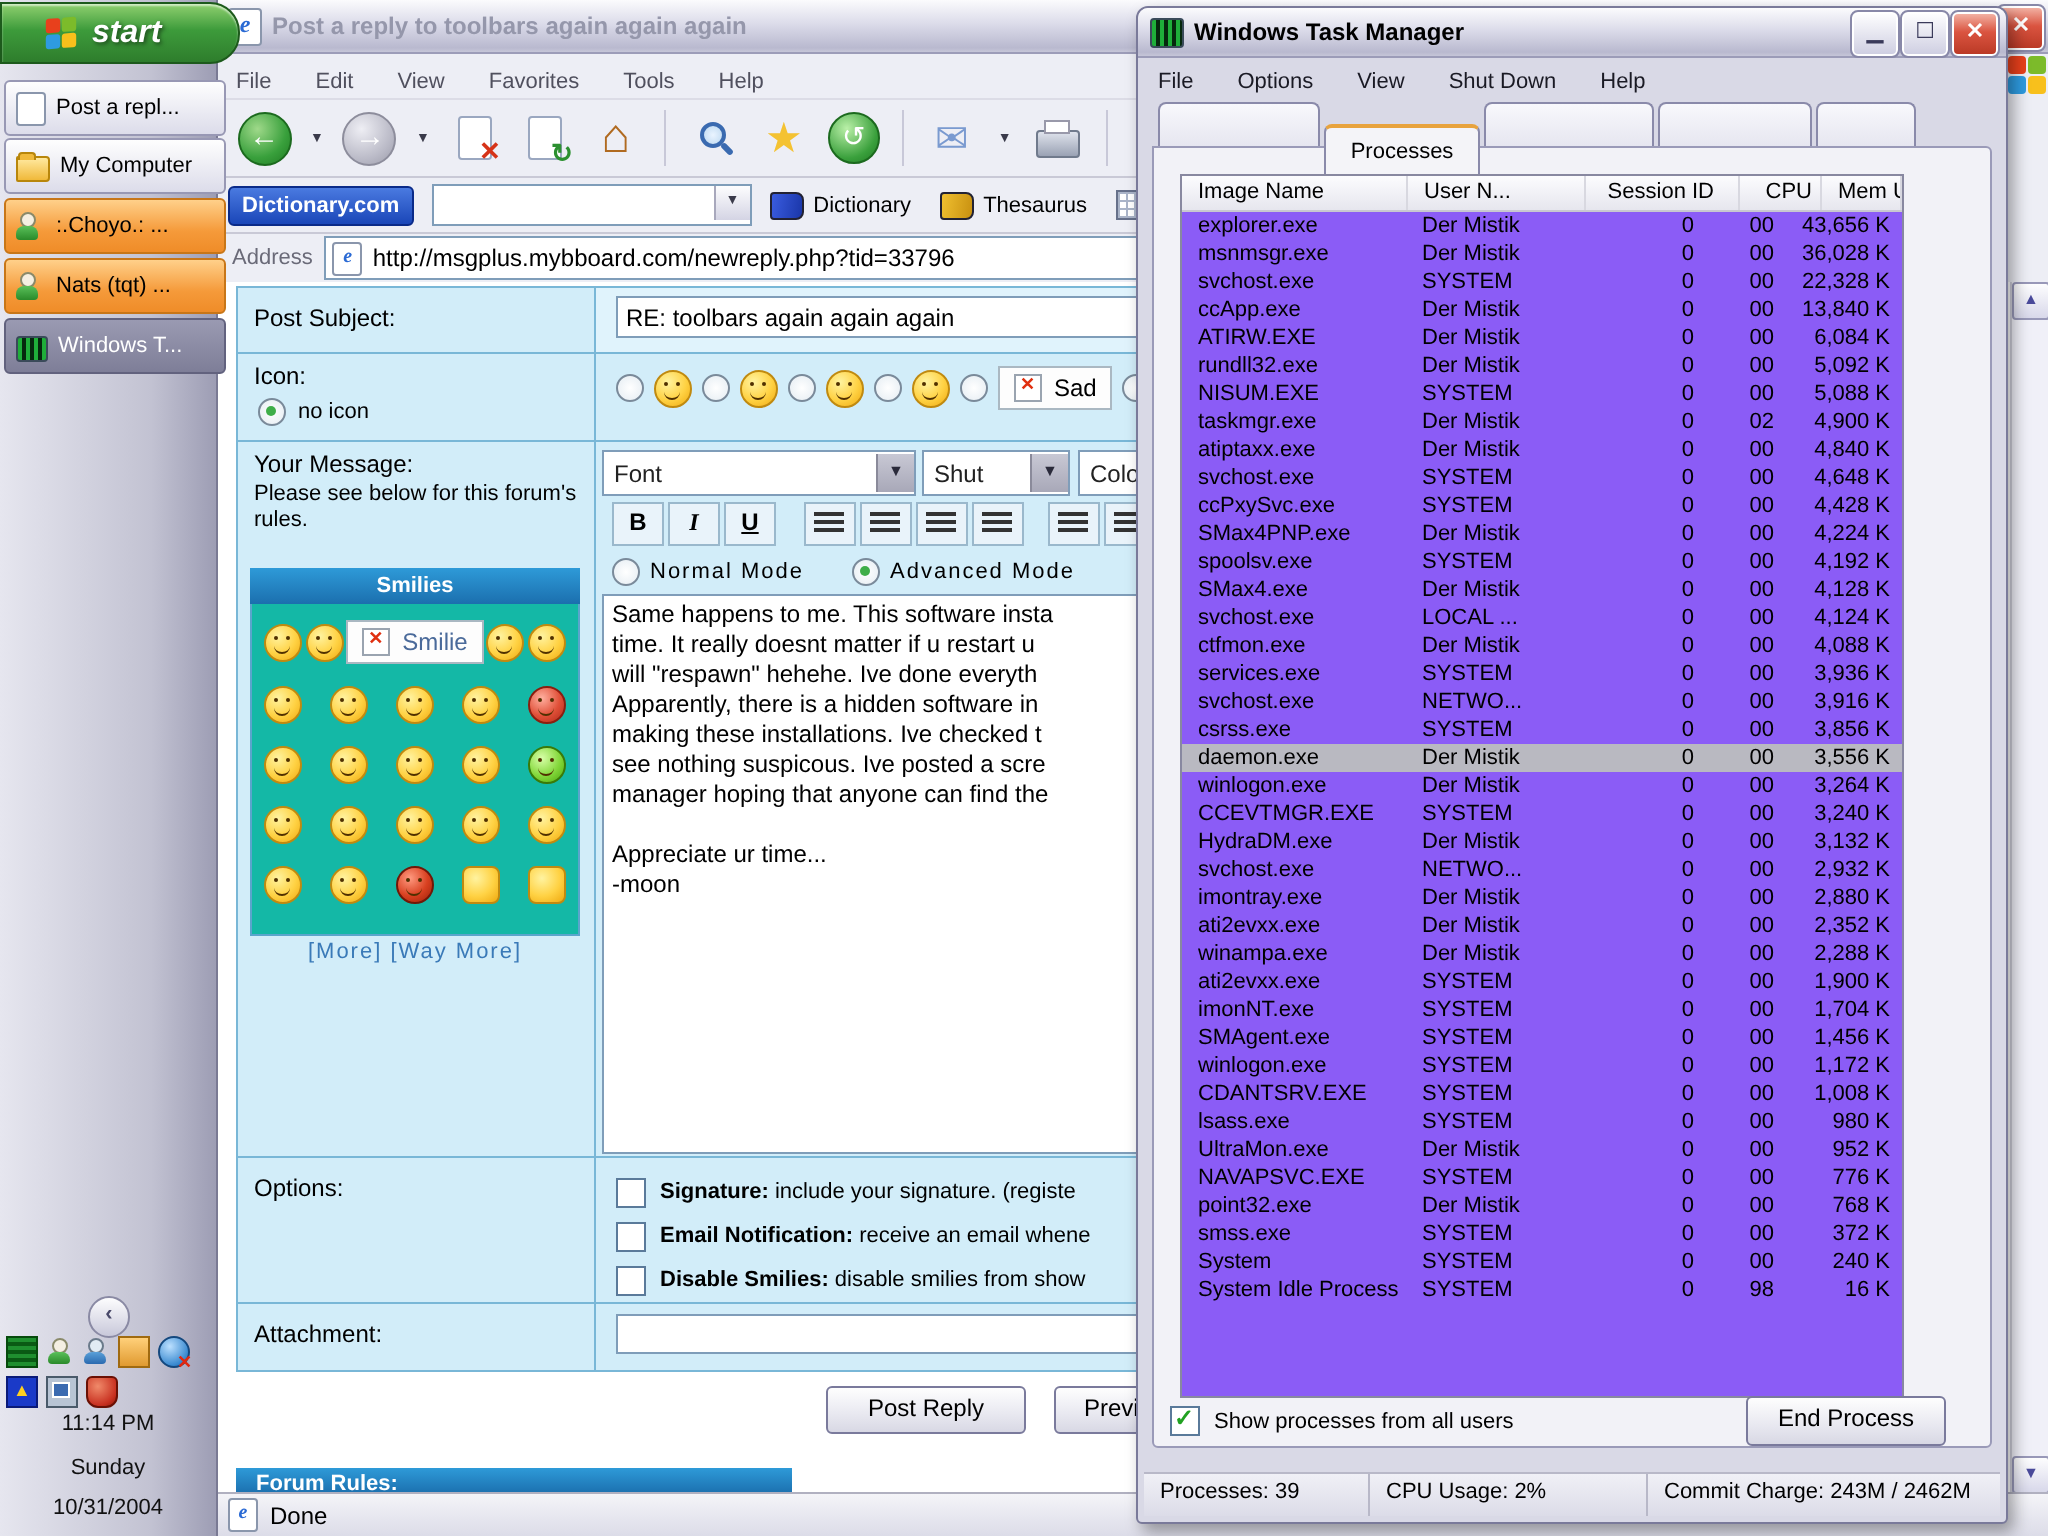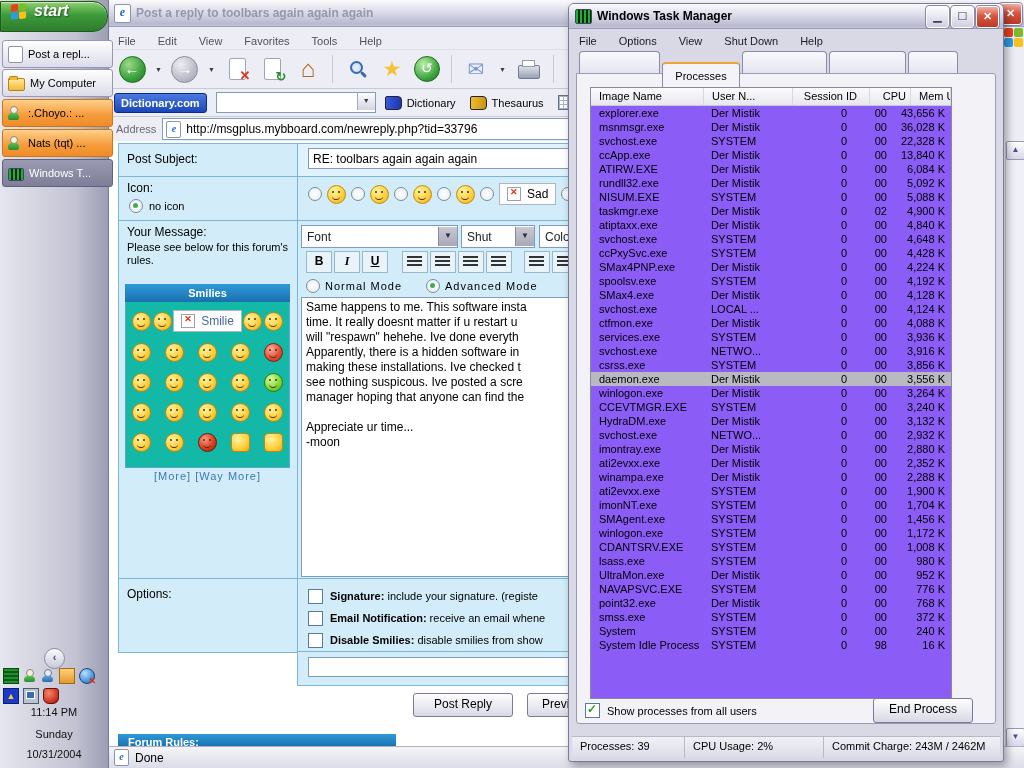--- a/index.html
+++ b/index.html
@@ -172,21 +172,21 @@
   #tm-status{left:3px;right:3px;bottom:3px;height:21px;background:linear-gradient(#f0f0f6,#dcdce8);
              border-top:1px solid #b8b8c8;display:flex;align-items:center}
   .seg{border-right:1px solid #b8b8c8;padding:3px 8px;height:15px;font-size:11px;white-space:nowrap;overflow:hidden}
   .s0{width:96px}.s1{width:122px}.s2{flex:1;border-right:none}
 
   
   #taskbar{left:0;top:0;width:108px;height:768px;background:linear-gradient(90deg,#e6e6ef,#c2c2d2 70%,#9d9db4);
            border-right:1px solid #7a7a94}
   #start-btn{left:0;top:1px;width:98px;height:29px;border-radius:0 15px 15px 0;
              background:linear-gradient(#8fd06f,#3d9b3b 45%,#2e7d2c);border:1px solid #1d5a1c;
-             display:flex;align-items:flex-start;gap:6px;padding-left:8px;
+             display:flex;align-items:center;gap:6px;padding-left:20px;
              box-shadow:inset 0 1px 1px rgba(255,255,255,.6)}
   #start-btn .winflag{transform:skewY(-5deg) scale(.8)}
   .start-text{color:#fff;font-weight:bold;font-style:italic;font-size:16px;text-shadow:1px 1px 2px rgba(0,0,0,.5)}
   .tbtn{position:absolute;left:2px;width:104px;height:26px;border-radius:3px;display:flex;align-items:center;
         gap:5px;padding-left:5px;font-size:11px;overflow:hidden;white-space:nowrap}
   .tb-normal{background:linear-gradient(#fefefe,#dcdcea);border:1px solid #9898b4}
   .tb-alert{background:linear-gradient(#ffd08a,#f59a3a 60%,#ef8c28);border:1px solid #c87618}
   .tb-active{background:linear-gradient(#9a9ab2,#7e7e98);border:1px solid #62627e;color:#fff}
   .tbico{display:inline-block;width:15px;height:15px;position:relative;flex:0 0 auto}
   .i-ie{background:#fff;border:1px solid #8a96ac;border-radius:2px;width:13px;height:15px;text-align:center;
@@ -458,20 +458,23 @@
               <span class="cb"></span>
               <span class="optlbl"><b>Email Notification:</b> receive an email whene</span>
             </div>
             <div class="optline">
               <span class="cb"></span>
               <span class="optlbl"><b>Disable Smilies:</b> disable smilies from show</span>
             </div>
           </div>
       </div>
 
+      <div class="cell" style="left:10px;top:510px;width:179px;height:33px">
+        <div class="flabel">Attachment:</div>
+      </div>
       <div class="cell" style="left:189px;top:510px;width:560px;height:33px"></div>
       <input class="tinput" style="left: 200px; top: 516px; width: 252px; height: 18px;">
       <div class="xp-btn" style="left:462px;top:516px;width:60px;height:20px"></div>
 
       <div class="xp-btn" style="left:305px;top:552px;width:98px;height:22px;line-height:20px">Post Reply</div>
       <div class="xp-btn" style="left:419px;top:552px;width:100px;height:22px;line-height:20px;text-align:left;padding-left:14px">Previe</div>
 
       <div class="rules-bar" style="left:10px;top:593px;width:268px;height:13px">Forum Rules:</div>
     </div>
 

